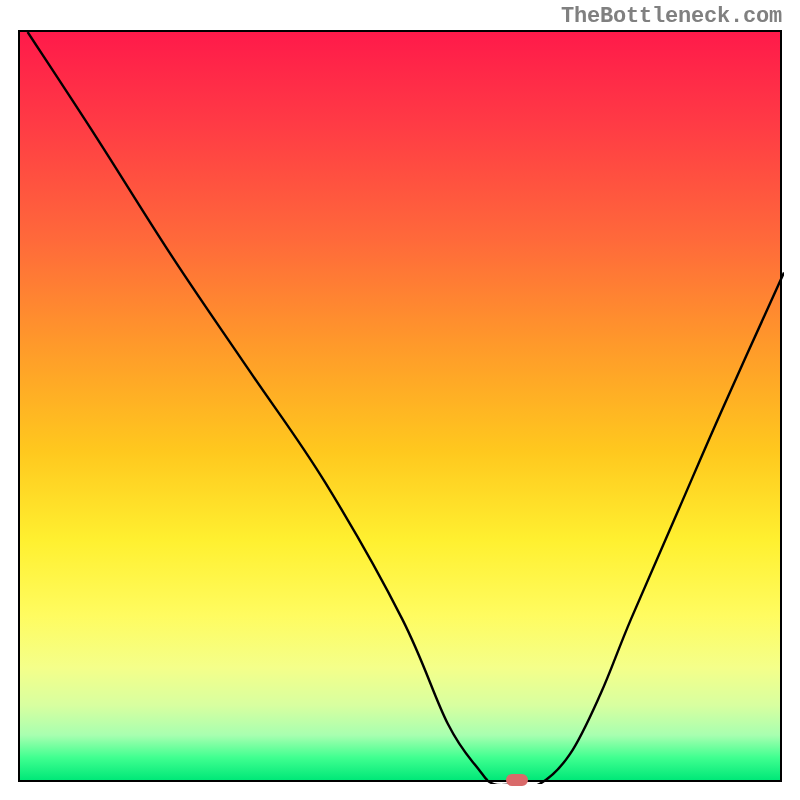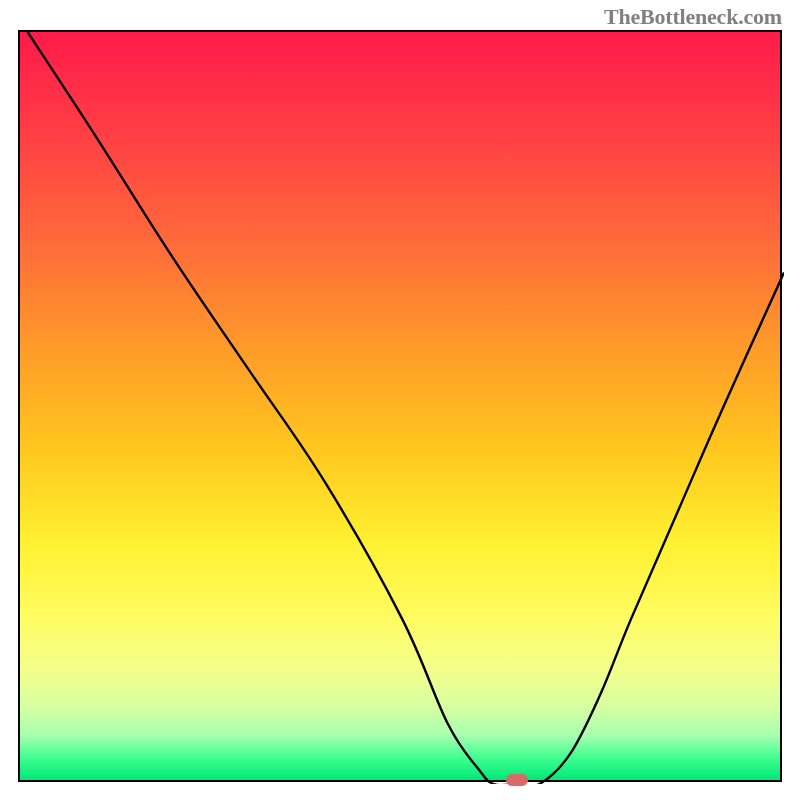--- a/index.html
+++ b/index.html
@@ -36,21 +36,21 @@
       #00e878 100%
     );
     border: 2px solid #000000;
     box-sizing: border-box;
   }
   .attribution {
     position: absolute;
     top: 4px;
     right: 18px;
     color: #808080;
-    font-family: Liberation Serif, serif;
+    font-family: Liberation Mono, monospace;
     font-weight: 600;
     font-size: 22px;
     letter-spacing: -0.2px;
   }
   .curve-svg {
     position: absolute;
     left: 0;
     top: 0;
     width: 764px;
     height: 752px;

